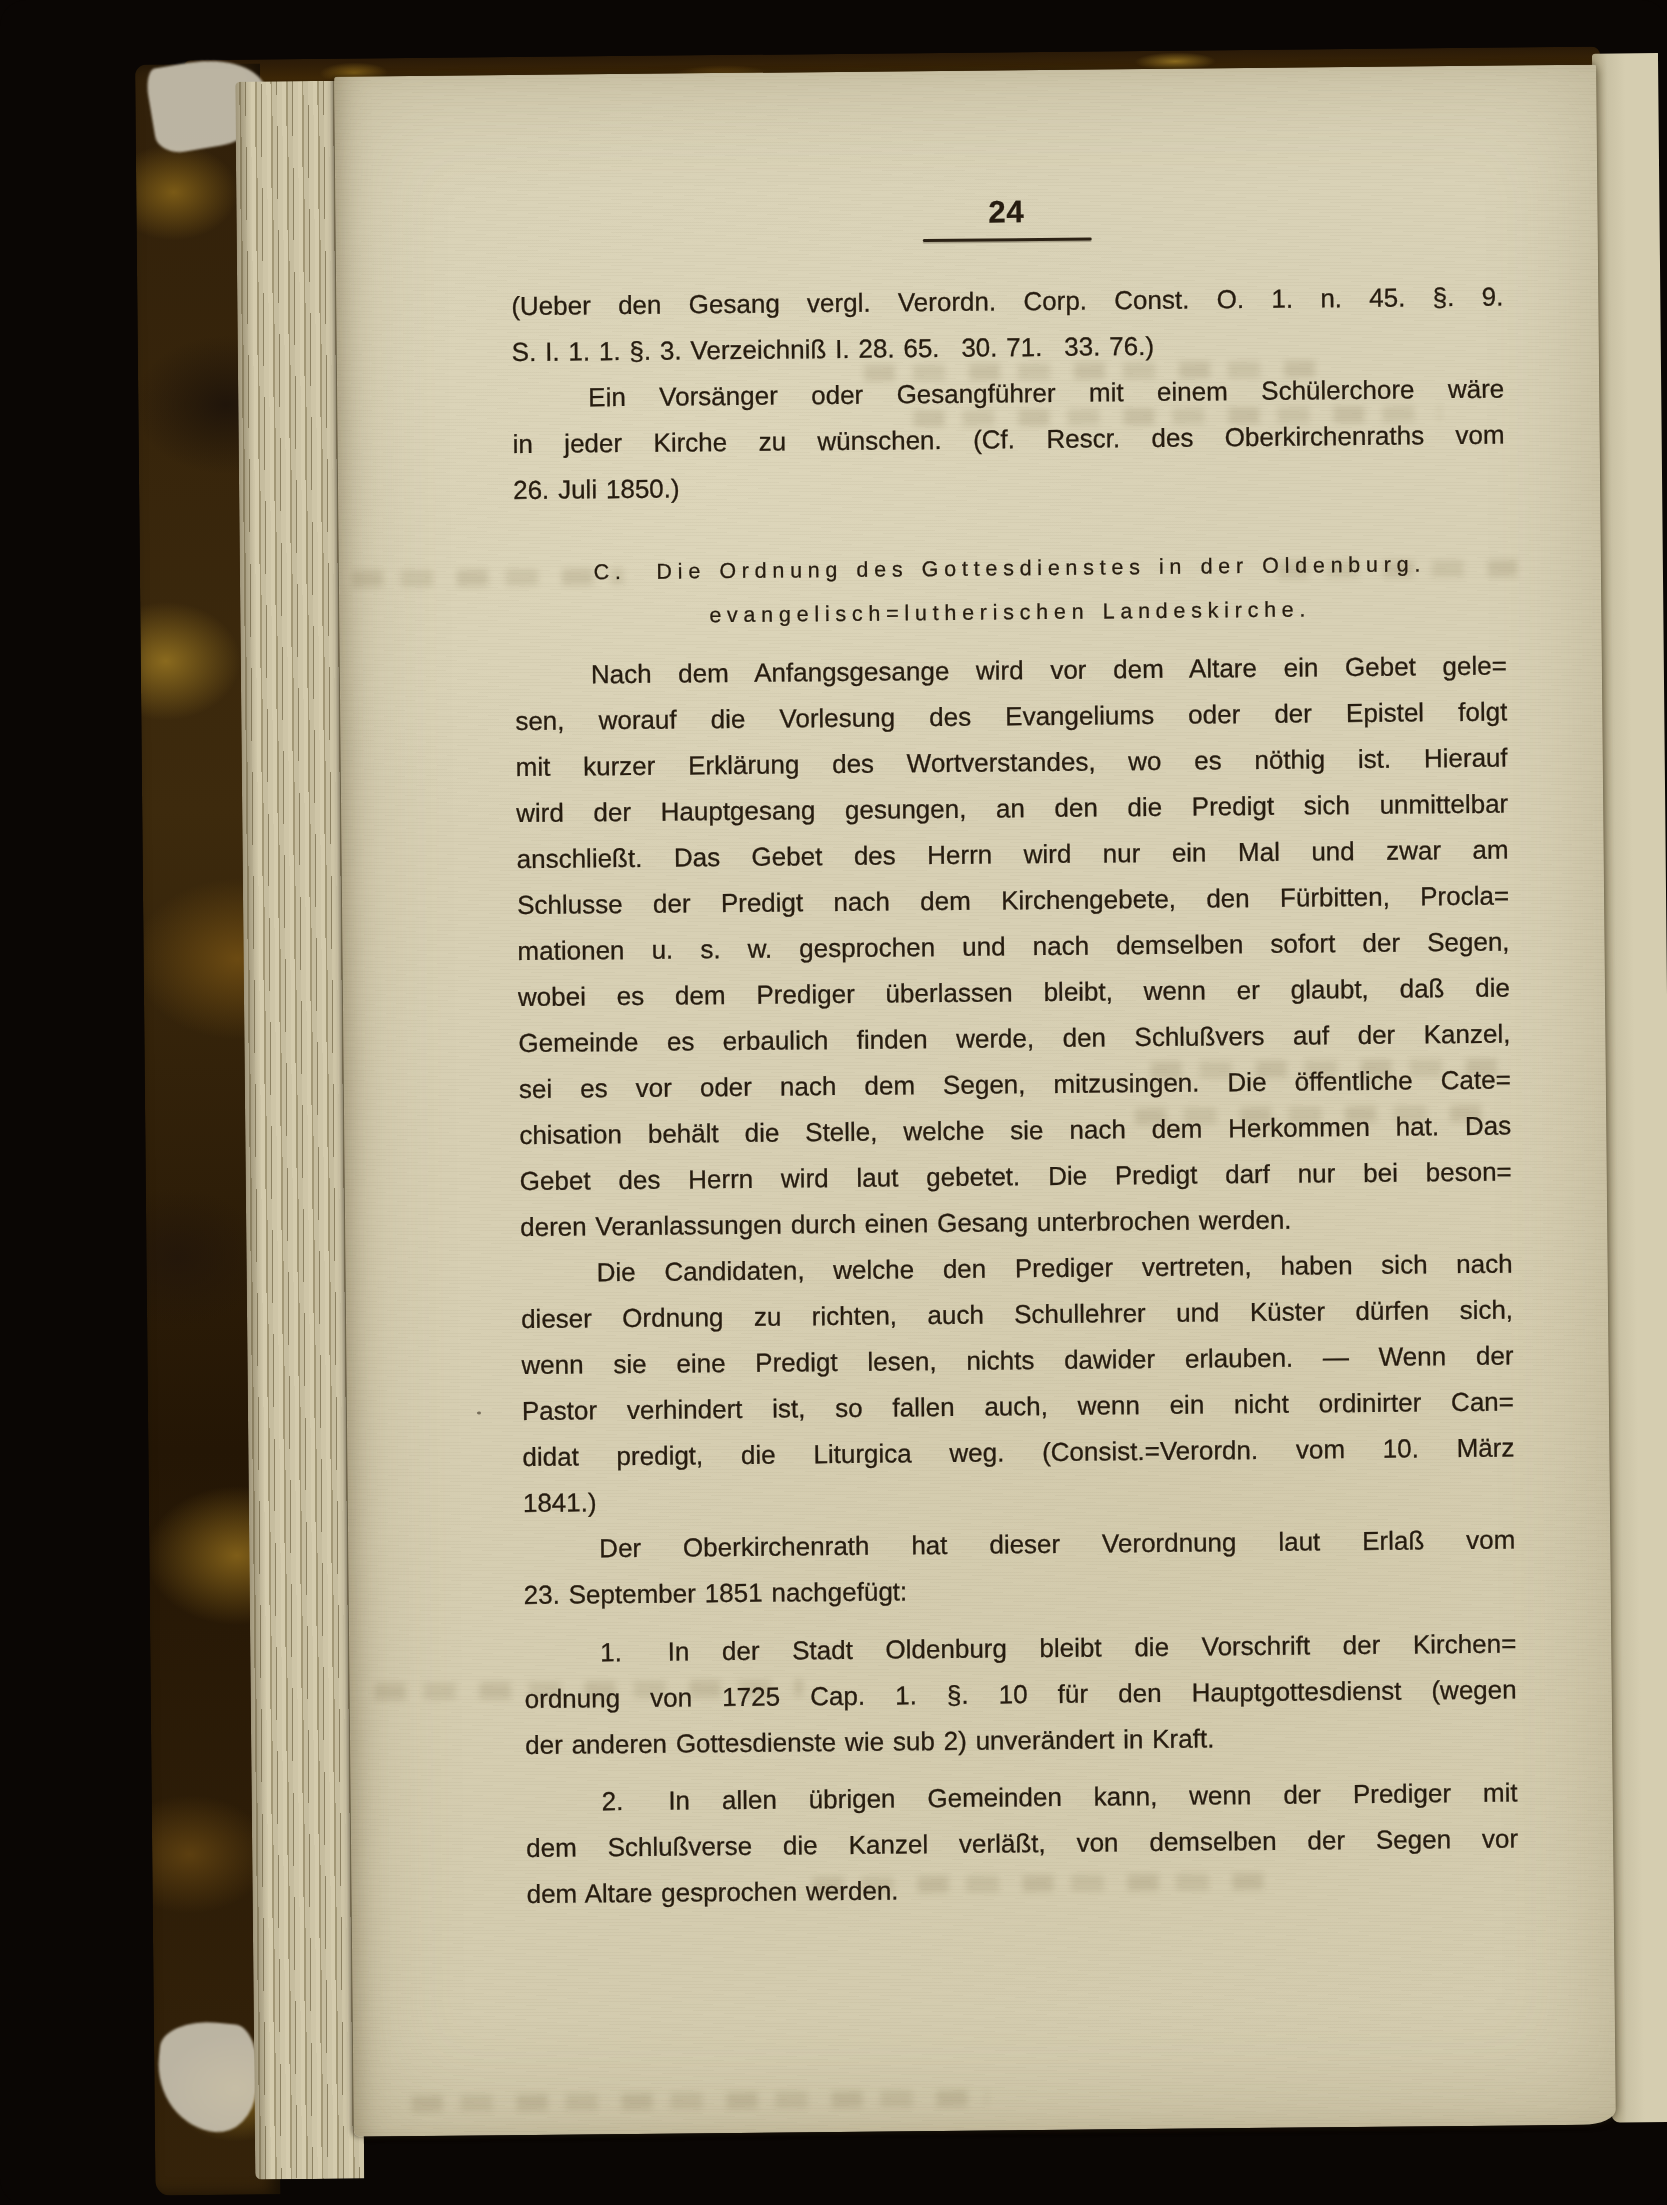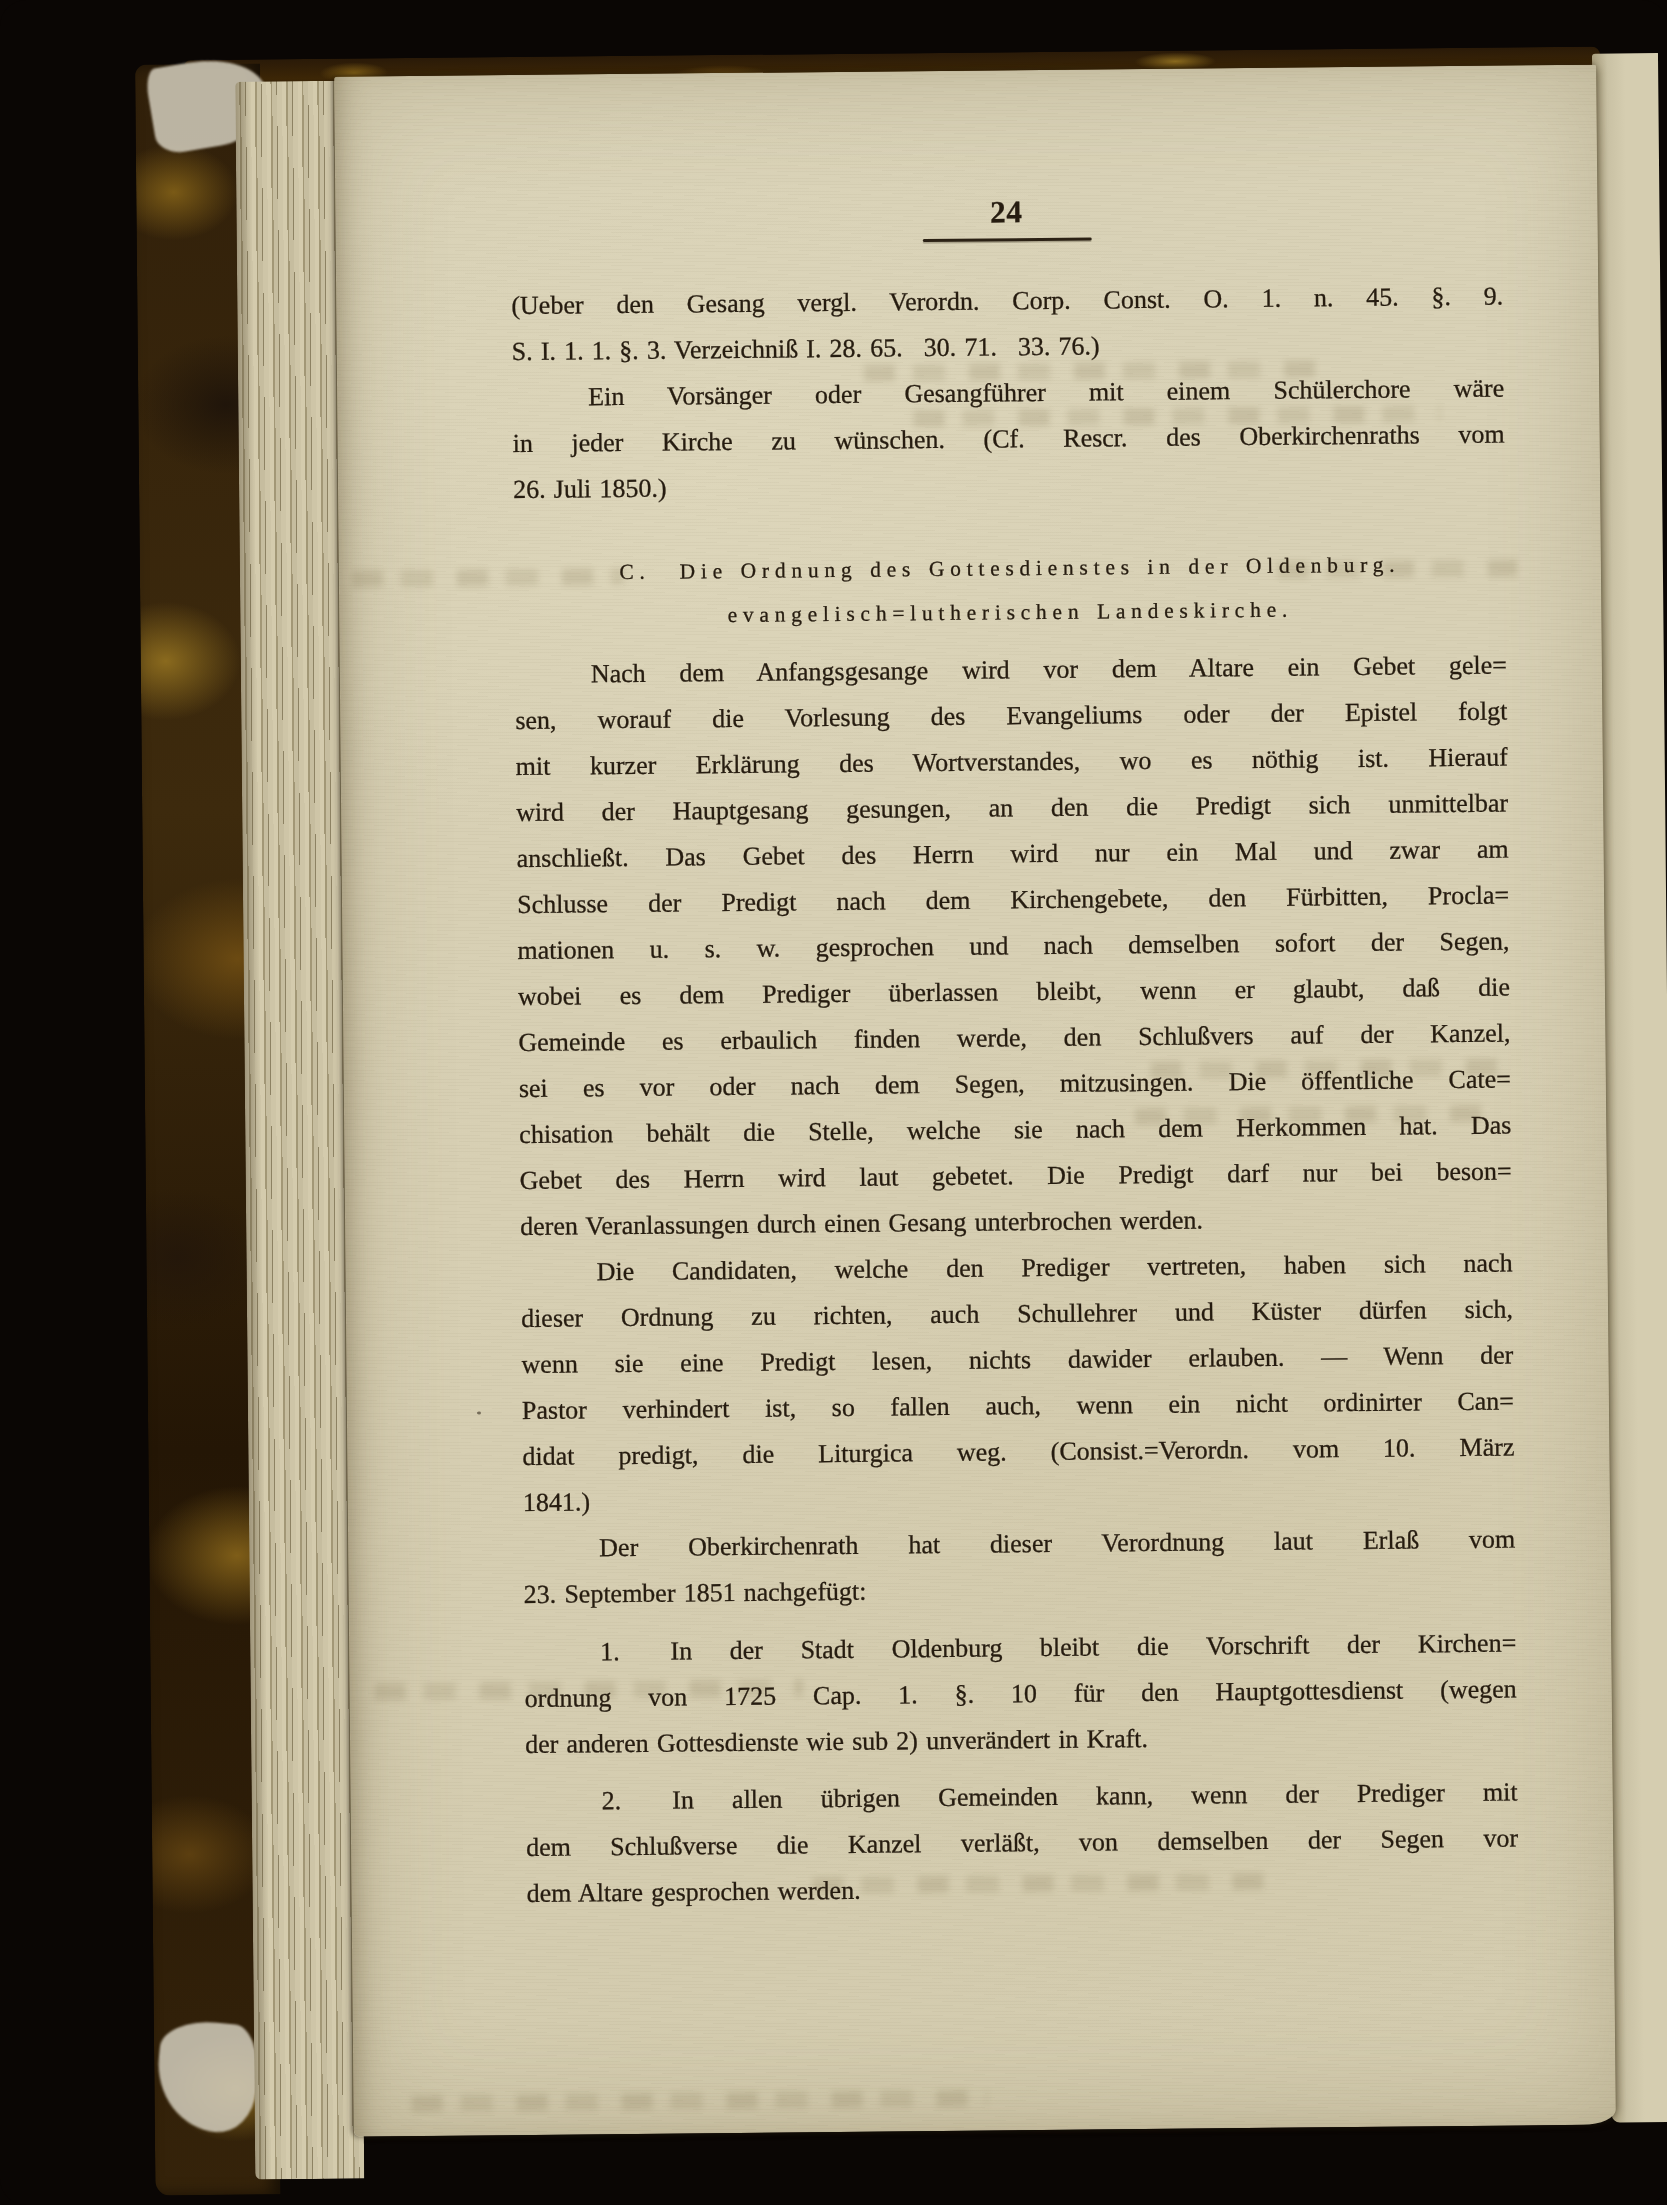--- a/index.html
+++ b/index.html
@@ -1,17 +1,17 @@
 <!DOCTYPE html>
 <html style="font-size:13px"><head>
 <meta charset="utf-8">
 <style>
   html,body{margin:0;padding:0;background:#0a0604;}
   .canvas{position:relative;width:1668px;height:2205px;background:#0a0604;overflow:hidden;
-          font-family:Liberation Serif, serif;border-radius:26px;}
+          font-family:Liberation Sans, sans-serif;border-radius:26px;}
   .book{position:absolute;inset:0;transform:rotate(-0.55deg);transform-origin:50% 50%;}
 
   
   .cover-top{position:absolute;left:194px;top:54px;width:1416px;height:36px;z-index:1;
     background:
       radial-gradient(49px 15px at 12% 40%, #7a5a16 0%, transparent 70%),
       radial-gradient(74px 16.5px at 38% 60%, #6b4a12 0%, transparent 70%),
       radial-gradient(58px 13px at 70% 30%, #8a6a1e 0%, transparent 70%),
       linear-gradient(180deg,#2a1a08,#3c2606 55%,#1d1206);
     border-radius:6.6px 8.2px 0 0;}

